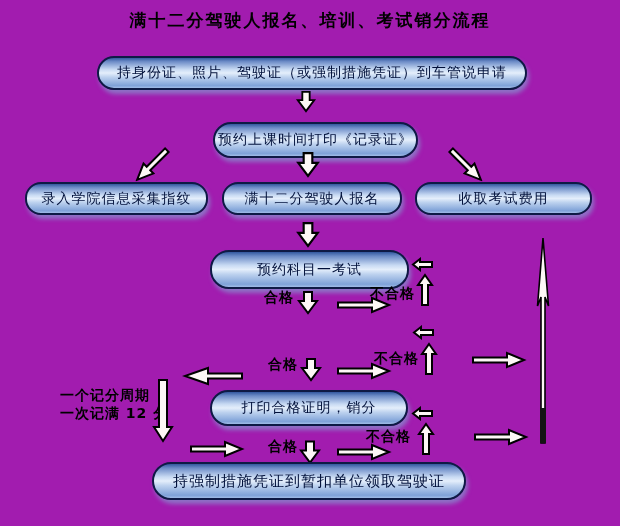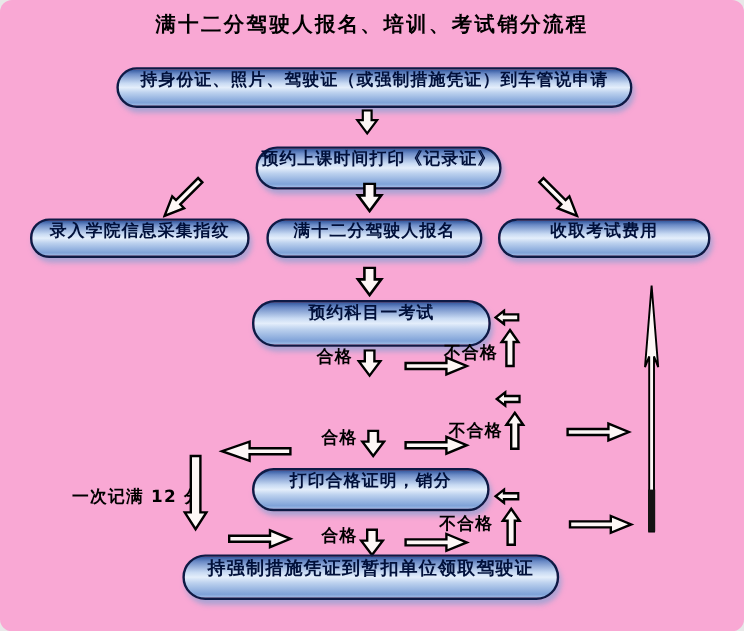--- a/index.html
+++ b/index.html
@@ -1,40 +1,39 @@
 <!DOCTYPE html>
 <html><head>
 <meta charset="utf-8">
 <style>
   * { margin: 0; padding: 0; box-sizing: border-box; }
   html, body { background: #e8e8e8; }
   body { font-family: "DejaVu Sans", "Liberation Sans", sans-serif; }
   .canvas {
     position: relative;
     width: 620px; height: 526px;
-    background: #f9a8d4;
+    background: #a21caf;
     overflow: hidden;
-    border-radius: 10px;
   }
   .title {
     position: absolute; left: 0; top: 9px; width: 100%;
     text-align: center;
     font-size: 17px; font-weight: bold; color: #000;
     letter-spacing: 2px;
   }
   .pill {
     position: absolute;
-    display: flex; justify-content: center;
+    display: flex; align-items: center; justify-content: center;
     background: linear-gradient(180deg,
       #33589f 0%, #6d8cc7 12%, #c8daf3 38%, #e4eefb 50%,
       #bcd1ee 64%, #7fa2d8 92%, #a0bce6 100%);
     border: 2px solid #0e1a45;
     box-shadow: 2px 4px 4px rgba(130,160,210,0.65);
     color: #01103a;
-    font-weight: bold;
+    font-weight: normal;
     font-size: 14px;
     white-space: nowrap;
   }
   .pill span { letter-spacing: 1px; }
   .lbl {
     position: absolute;
     font-size: 14px; font-weight: bold; color: #000;
     white-space: nowrap; letter-spacing: 1px;
   }
   .arrow { position: absolute; }
@@ -192,20 +191,21 @@
     <svg viewBox="0 0 56 18">
         <polygon points="2,6.5 36,6.5 36,2 53,9 36,16 36,11.5 2,11.5" fill="#fdf7f6" stroke="#000" stroke-width="2"></polygon>
       </svg>
   </div>
 
   <div class="arrow byp-left">
     <svg viewBox="0 0 62 20">
         <polygon points="60,7.5 26,7.5 26,2 3,10 26,18 26,12.5 60,12.5" fill="#fdf7f6" stroke="#000" stroke-width="2"></polygon>
       </svg>
   </div>
+  <div class="lbl note1">一个记分周期</div>
   <div class="lbl note2">一次记满 12 分</div>
   <div class="arrow byp-down">
     <svg viewBox="0 0 22 64">
         <polygon points="7,1 15,1 15,48 20,48 11,62 2,48 7,48" fill="#fdf7f6" stroke="#000" stroke-width="2"></polygon>
       </svg>
   </div>
   <div class="arrow byp-right">
     <svg viewBox="0 0 56 18">
         <polygon points="2,6.5 36,6.5 36,2 53,9 36,16 36,11.5 2,11.5" fill="#fdf7f6" stroke="#000" stroke-width="2"></polygon>
       </svg>

